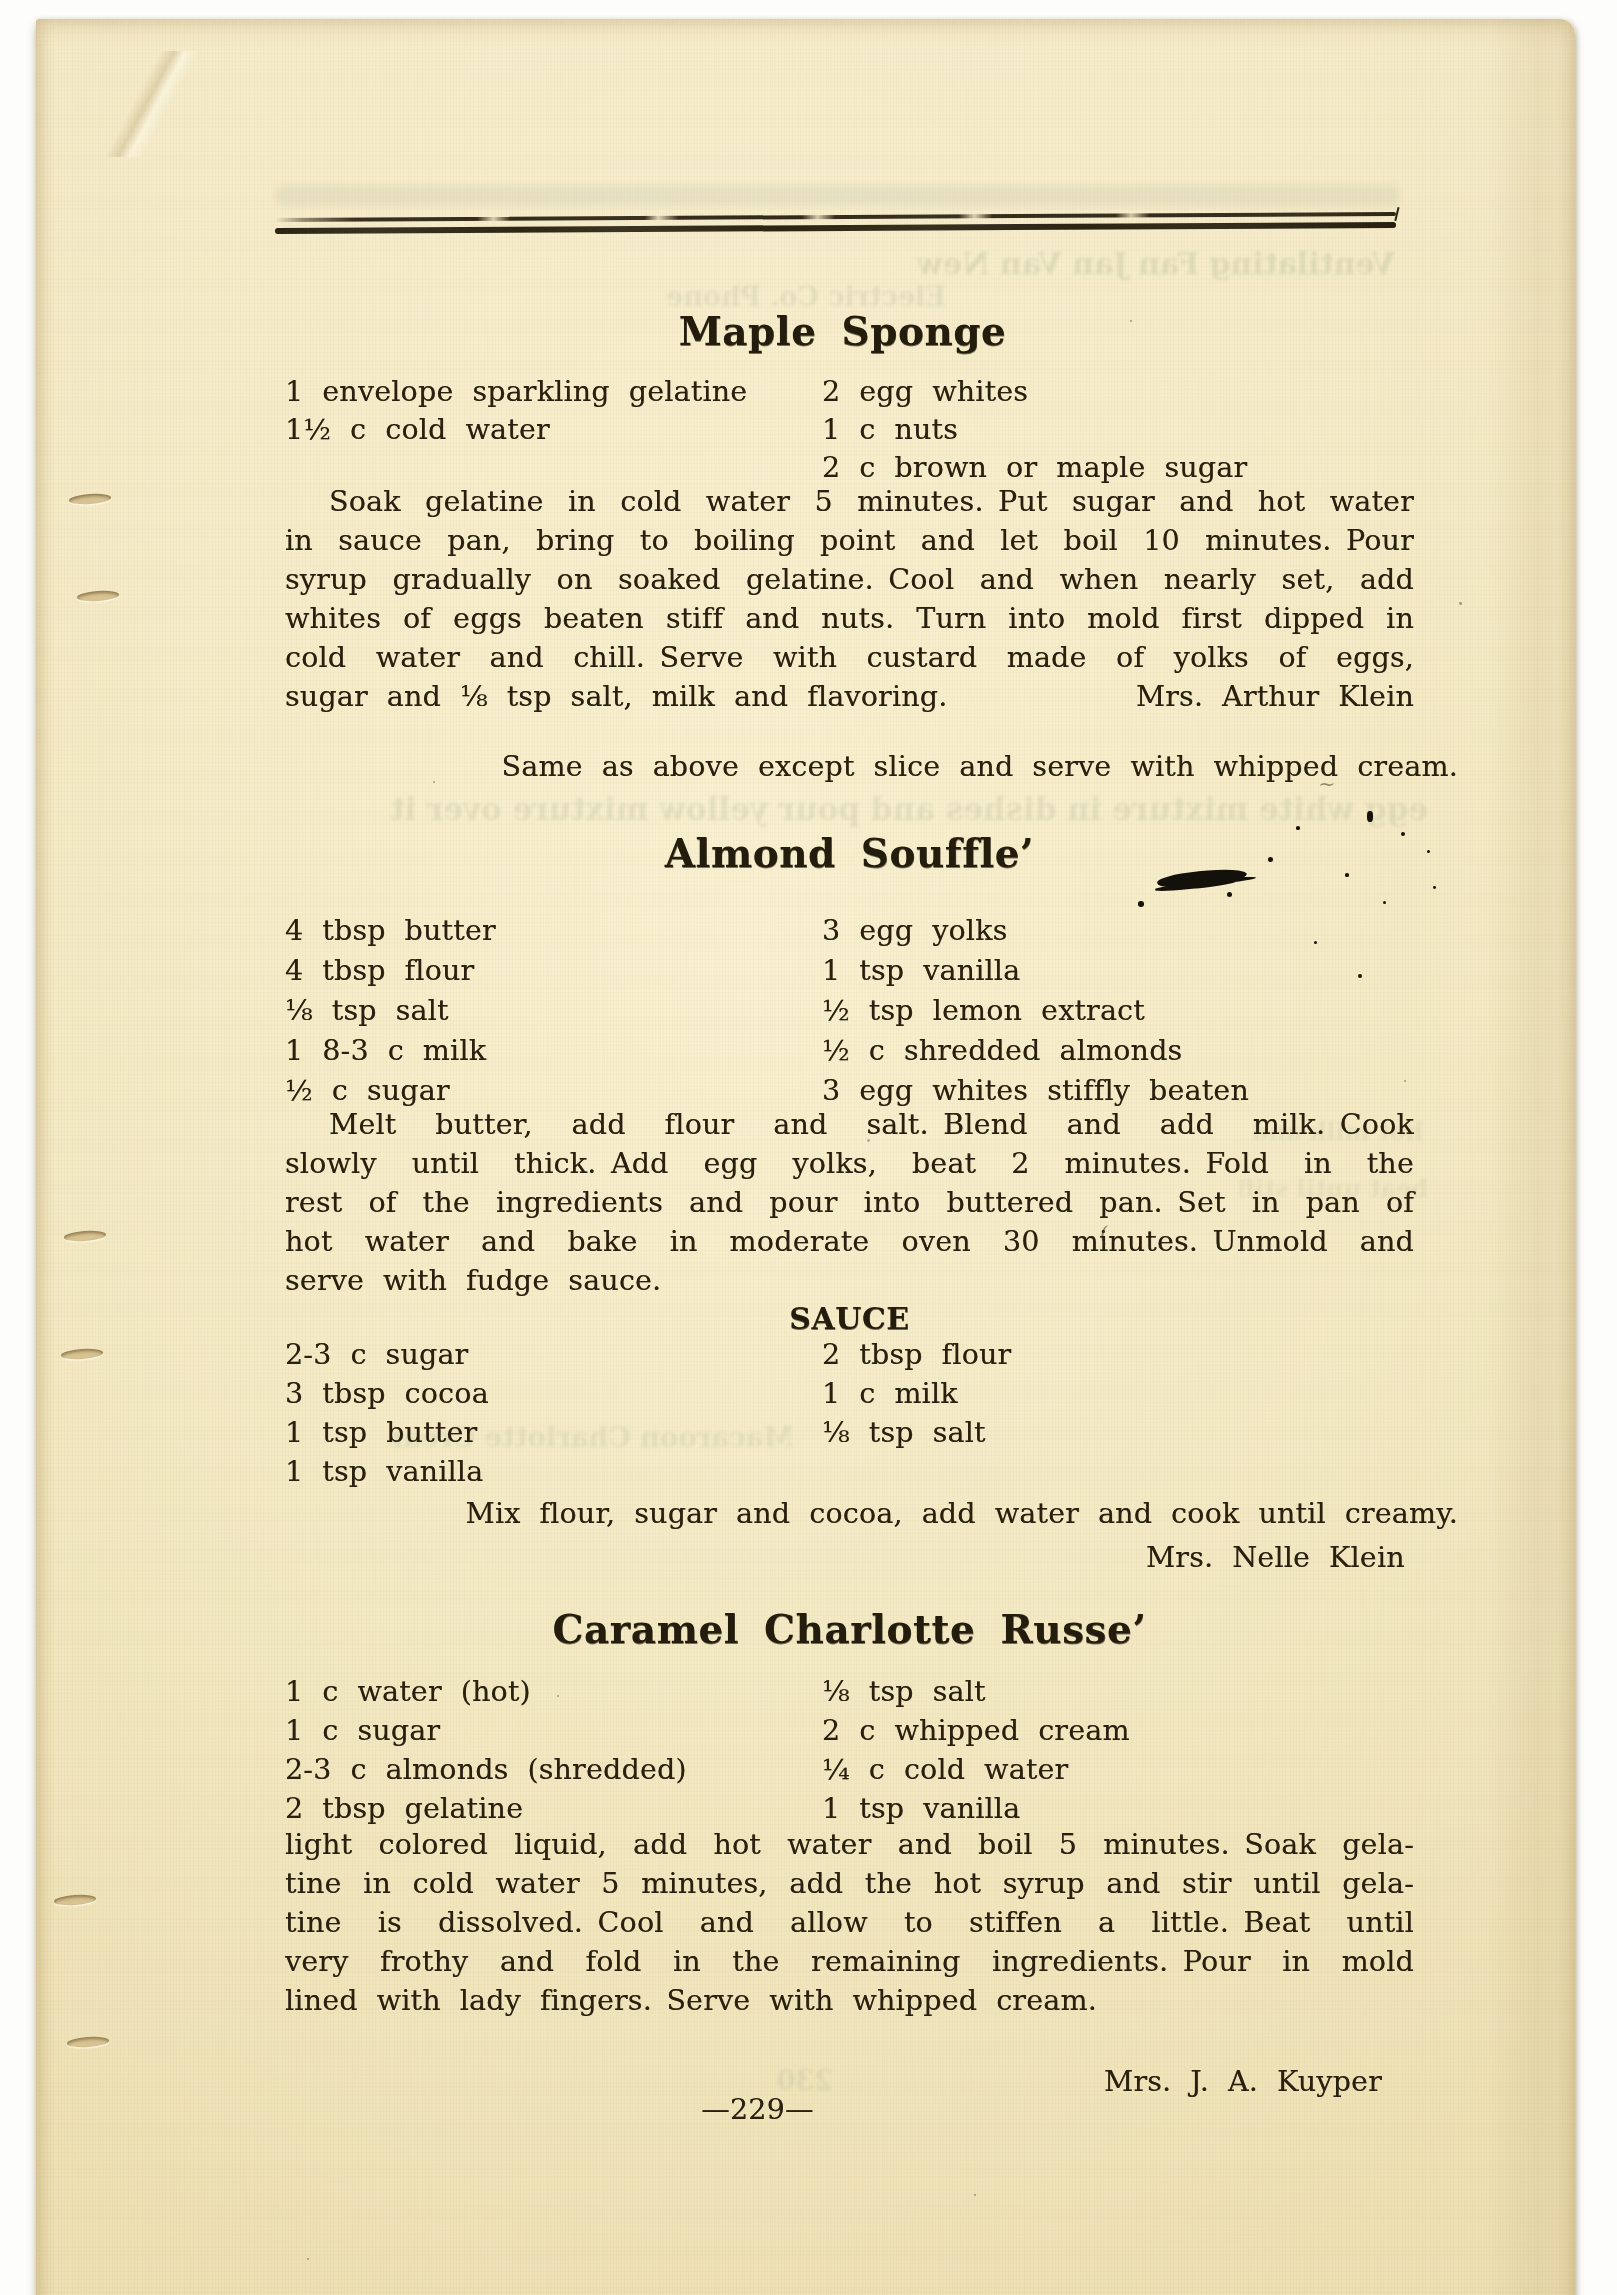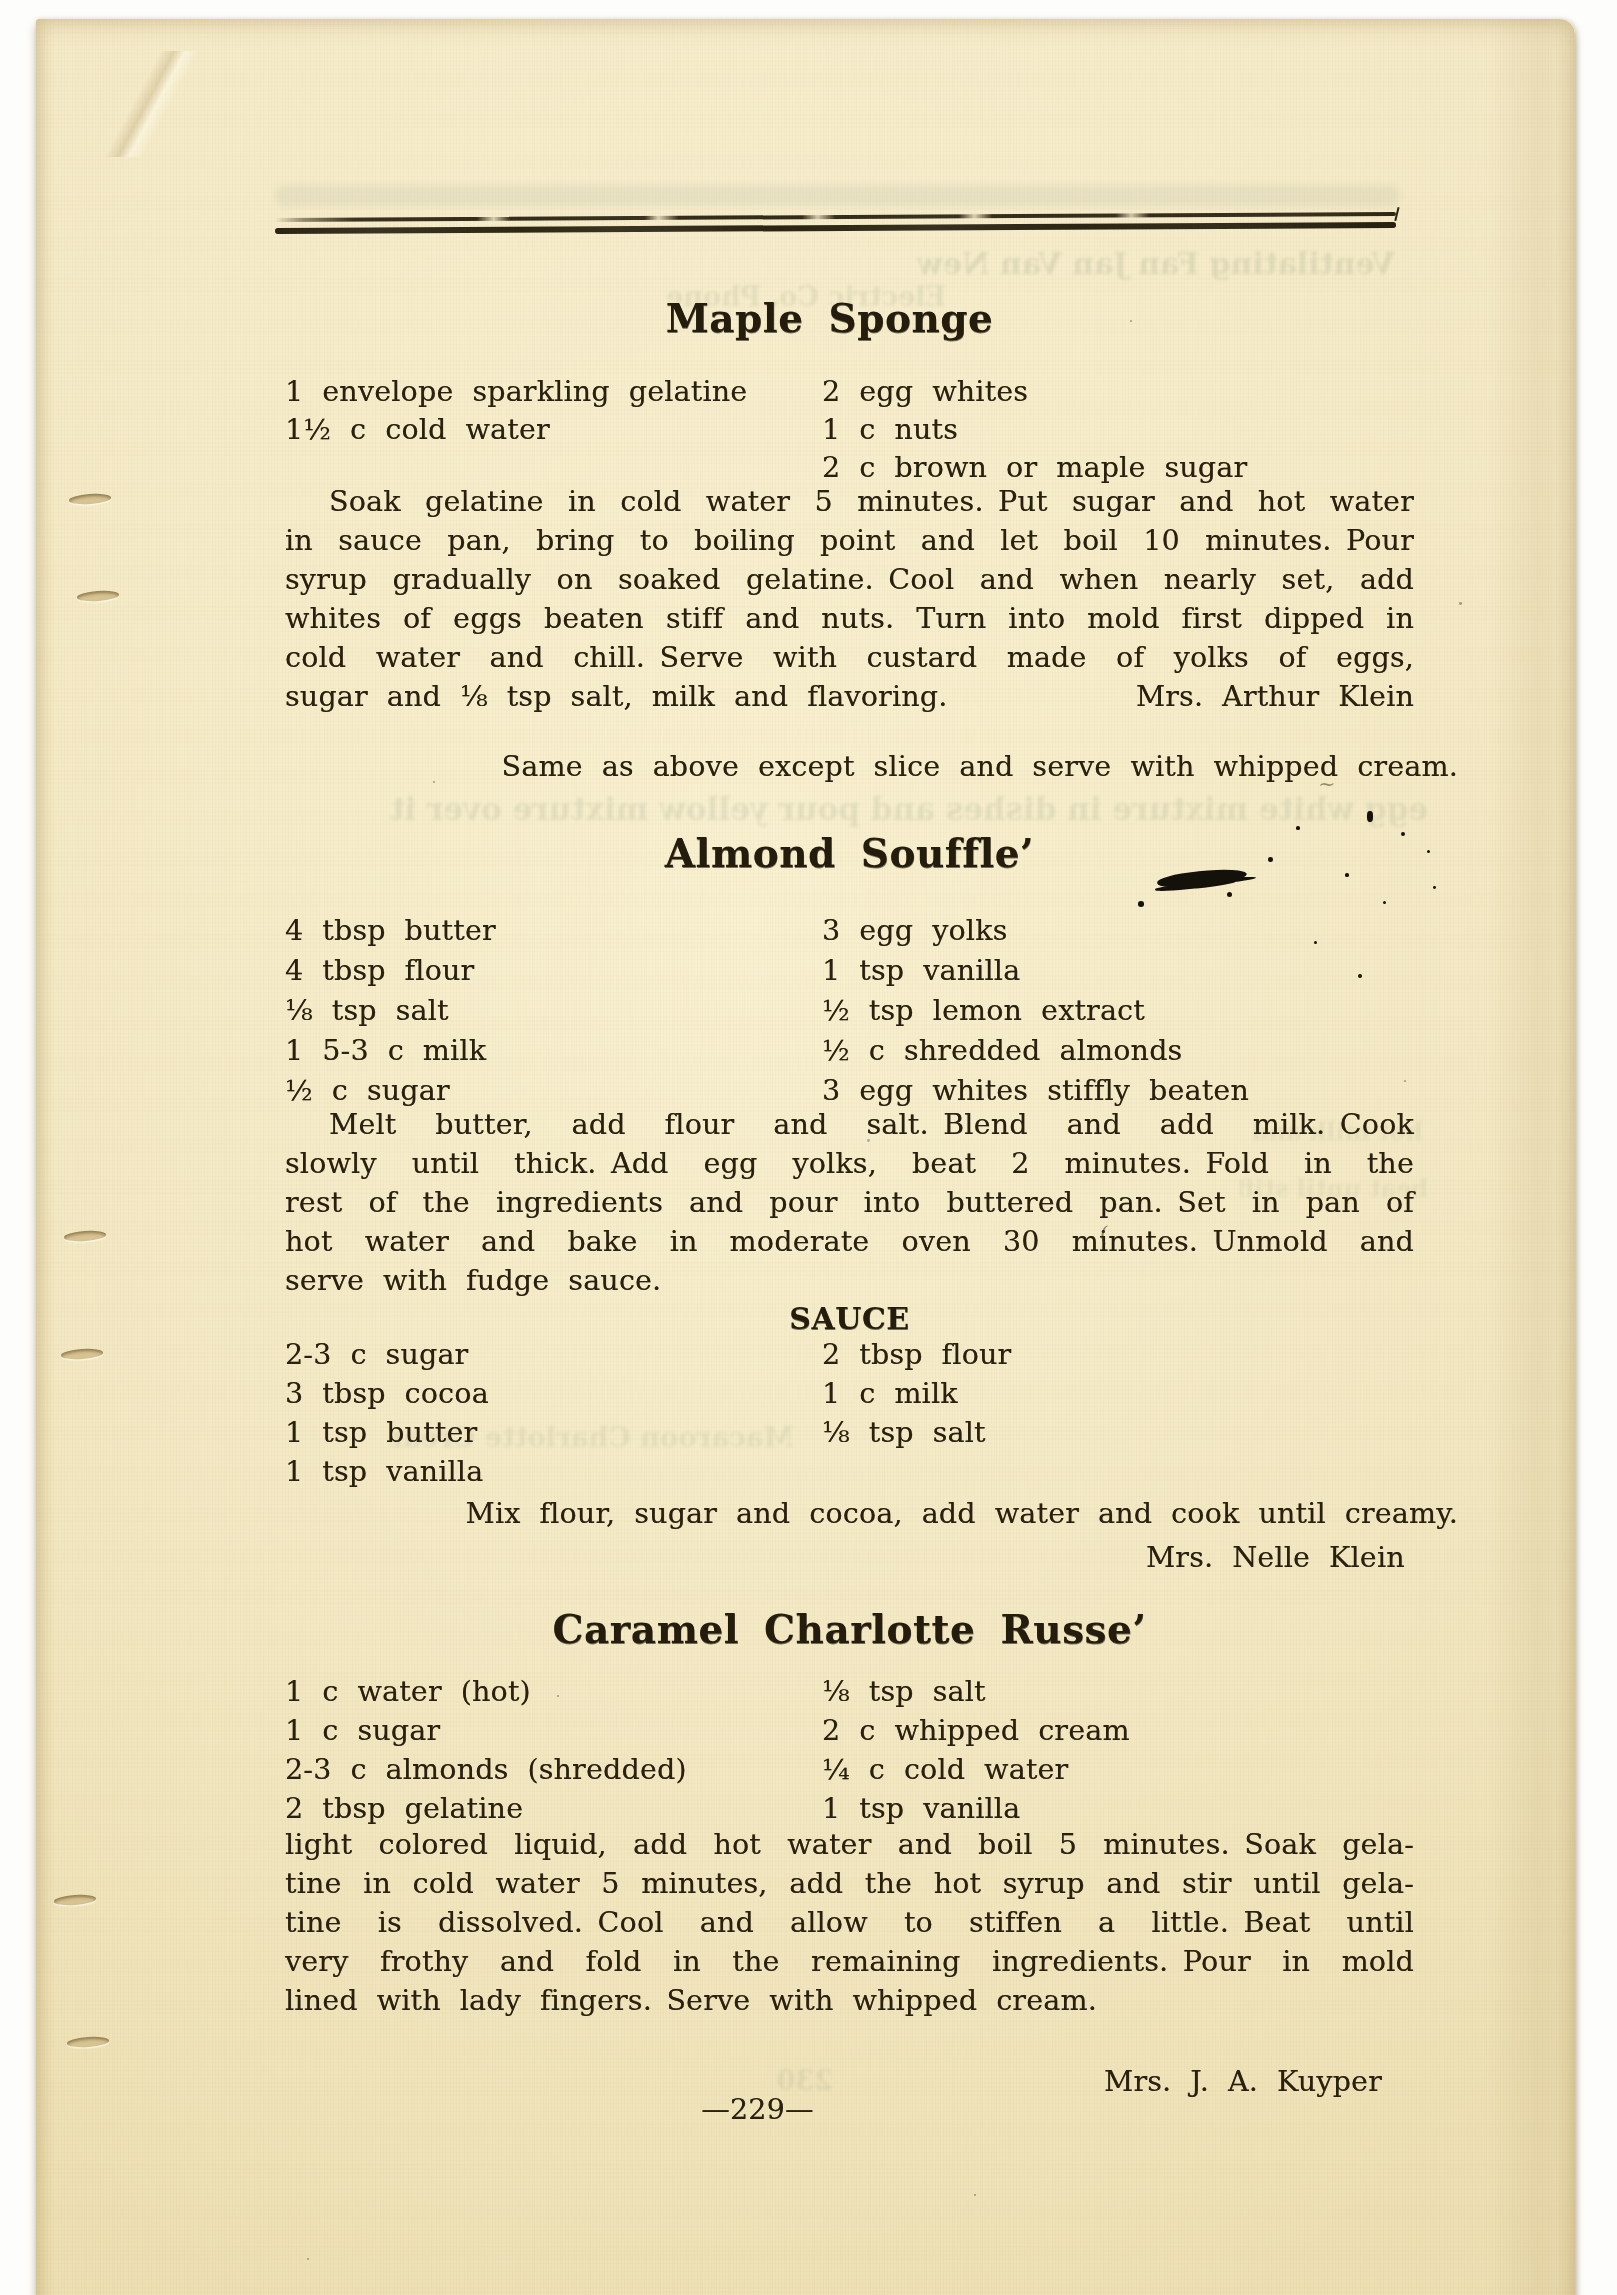--- a/index.html
+++ b/index.html
@@ -143,21 +143,21 @@
     <div class="ghost" style="left:1240px;top:1174px;width:188px;font-size:24px;opacity:.18;">beat until stiff</div>
     <div class="ghost" style="left:723px;top:2065px;width:110px;font-size:27px;opacity:.25;">230</div>
 
     <div class="ruleghost"></div>
     <div class="rule">
       <div class="l1"></div>
       <div class="l2"></div>
       <div class="tick"></div>
     </div>
 
-    <h2 class="rtitle" style="top:292px;transform:translateX(-23px);margin:3px;">Maple Sponge</h2>
+    <h2 class="rtitle" style="top:292px;transform:translateX(-23px);margin:16px;">Maple Sponge</h2>
 
     <div class="ing t" style="left:285px;top:373px;line-height:38px;">
       <div>1 envelope sparkling gelatine</div>
       <div>1½ c cold water</div>
     </div>
     <div class="ing t" style="left:822px;top:373px;line-height:38px;">
       <div>2 egg whites</div>
       <div>1 c nuts</div>
       <div>2 c brown or maple sugar</div>
     </div>
@@ -189,21 +189,21 @@
     <div class="idot" style="left:1345px;top:873px;width:3.7px;height:3.7px;"></div>
     <div class="idot" style="left:1383px;top:901px;width:3.2px;height:3.2px;"></div>
     <div class="idot" style="left:1314px;top:941px;width:3.2px;height:3.2px;"></div>
     <div class="idot" style="left:1358px;top:974px;width:4.1px;height:4.1px;"></div>
     <div class="idot" style="left:1433px;top:886px;width:2.8px;height:2.8px;"></div>
 
     <div class="ing t" style="left:285px;top:911px;line-height:40px;">
       <div>4 tbsp butter</div>
       <div>4 tbsp flour</div>
       <div>⅛ tsp salt</div>
-      <div>1 5-3 c milk</div>
+      <div>1 8-3 c milk</div>
       <div>½ c sugar</div>
     </div>
     <div class="ing t" style="left:822px;top:911px;line-height:40px;">
       <div>3 egg yolks</div>
       <div>1 tsp vanilla</div>
       <div>½ tsp lemon extract</div>
       <div>½ c shredded almonds</div>
       <div>3 egg whites stiffly beaten</div>
     </div>
 

